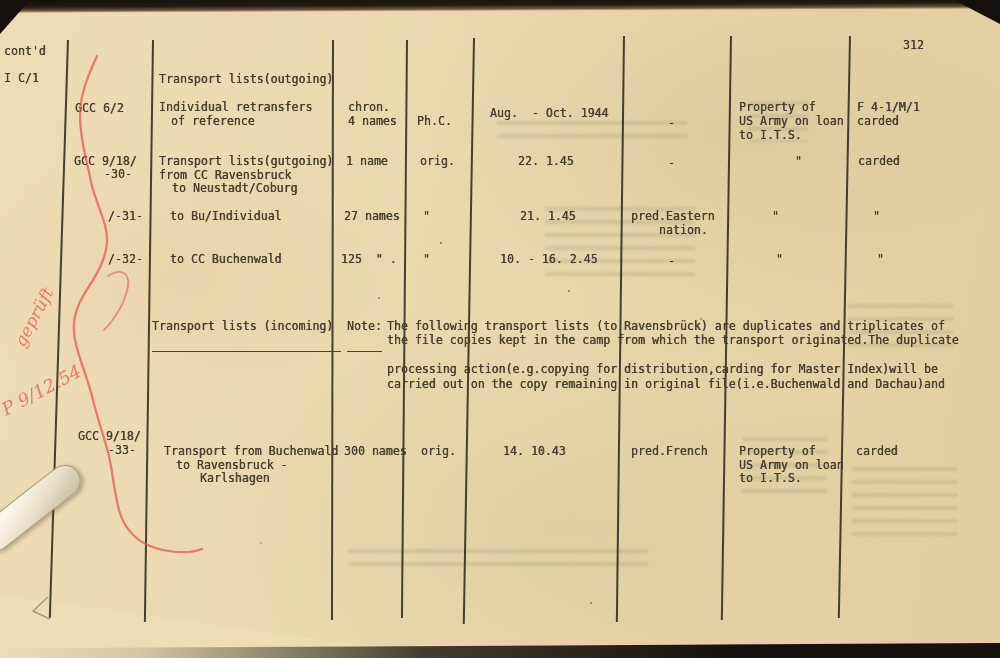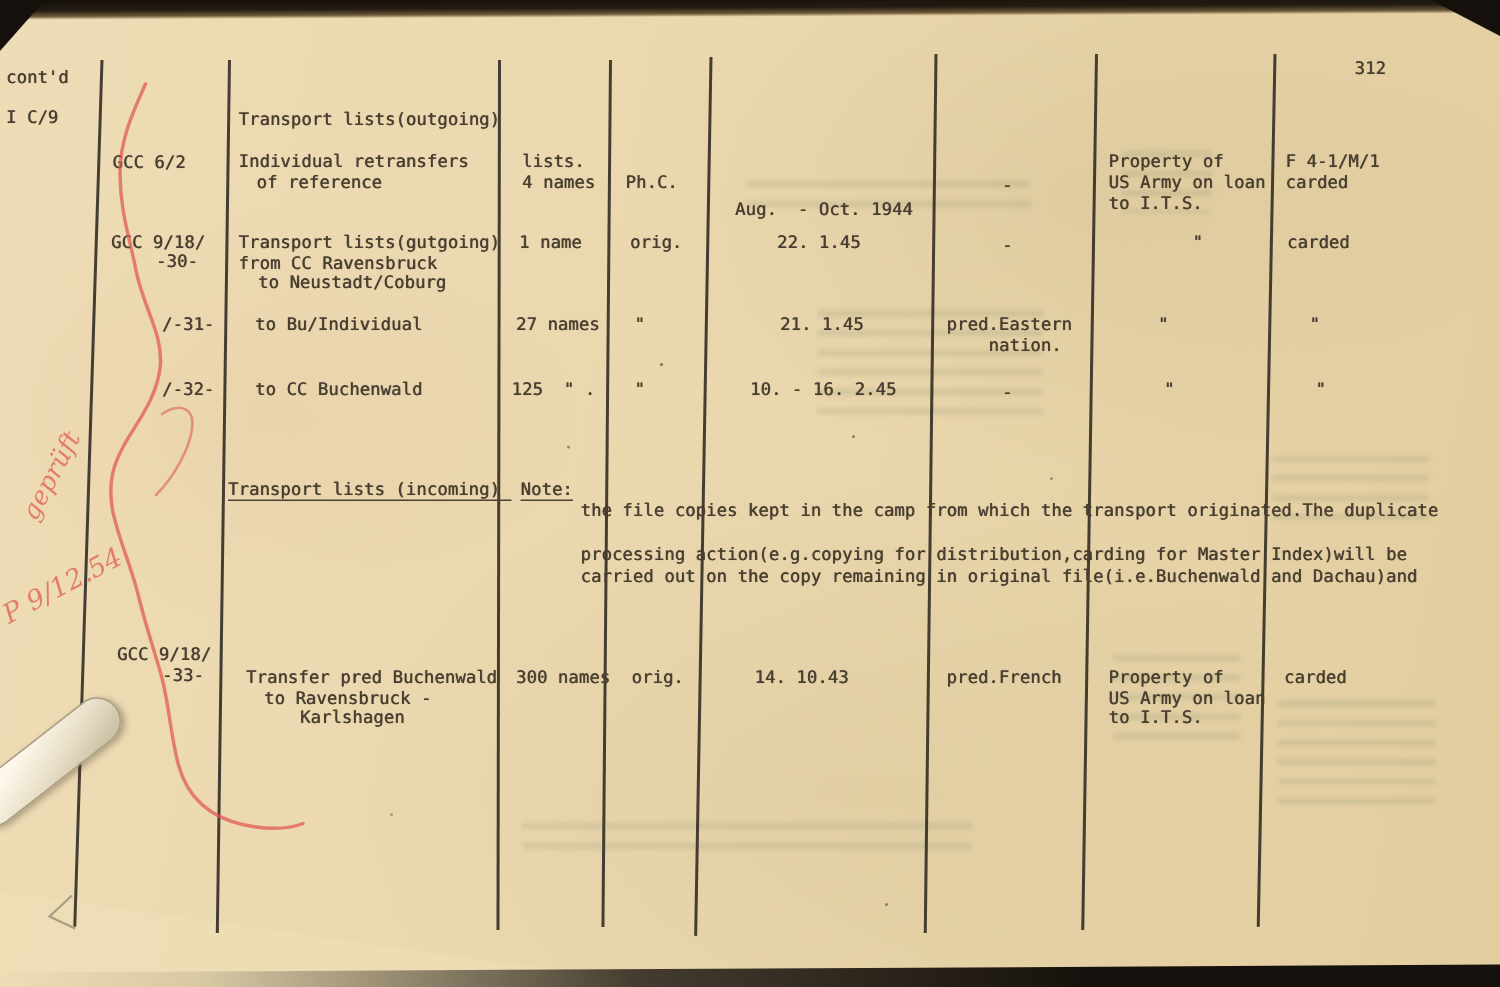--- a/index.html
+++ b/index.html
@@ -10,21 +10,21 @@
       radial-gradient(ellipse 420px 260px at 72% 20%, rgba(120,95,45,0.07), transparent 70%),
       radial-gradient(ellipse 500px 300px at 55% 80%, rgba(120,95,45,0.06), transparent 70%),
       linear-gradient(100deg,#eedcb6 0%,#e9d6ac 55%,#e2cd9f 100%);
     font-family:"DejaVu Sans Mono",monospace;
   }
   .t{
     position:absolute;font-size:11.5px;line-height:14px;color:#473e30;white-space:pre;
     letter-spacing:0.05px;
     text-shadow:0.35px 0 0 rgba(71,62,48,0.8), 0 0 0.7px rgba(71,62,48,0.35);
   }
-  .ul{border-bottom:1.4px solid #4a4132;padding-bottom:0;}
+  .ul{border-bottom:1.4px solid #4a4132;padding-bottom:18px;}
   .rule{position:absolute;width:1.6px;background:#2e2820;opacity:0.88;transform-origin:top left;}
   .top-edge{position:absolute;top:0;left:0;width:101%;height:13px;
     background:linear-gradient(#15100b 0%,#241c12 55%,#6b5838 85%,rgba(200,177,131,0.5) 100%);
     transform:rotate(-0.25deg);transform-origin:left top;}
   .corner-tl{position:absolute;top:0;left:0;width:30px;height:34px;background:#15100b;
     clip-path:polygon(0 0,100% 0,0 100%);}
   .corner-tr{position:absolute;top:0;right:0;width:46px;height:24px;background:#15100b;
     clip-path:polygon(0 0,100% 0,100% 100%);}
   .bottom-edge{position:absolute;bottom:-3px;left:-5px;width:102%;height:18px;
     background:linear-gradient(to right,rgba(22,17,12,0) 0%,rgba(22,17,12,0.10) 14%,rgba(22,17,12,0.78) 42%,#16110c 72%);
@@ -63,32 +63,32 @@
   <div class="rule" style="left:67px;top:40px;height:578px;transform:rotate(1.8deg)"></div>
   <div class="rule" style="left:152px;top:40px;height:582px;transform:rotate(0.8deg)"></div>
   <div class="rule" style="left:332px;top:40px;height:580px;transform:rotate(0.1deg)"></div>
   <div class="rule" style="left:406px;top:40px;height:578px;transform:rotate(0.5deg)"></div>
   <div class="rule" style="left:473px;top:38px;height:586px;transform:rotate(1.0deg)"></div>
   <div class="rule" style="left:623px;top:36px;height:586px;transform:rotate(0.7deg)"></div>
   <div class="rule" style="left:730px;top:36px;height:584px;transform:rotate(0.9deg)"></div>
   <div class="rule" style="left:849px;top:36px;height:582px;transform:rotate(1.1deg)"></div>
 
   <span class="t" style="left:4px;top:44px">cont'd</span>
-  <span class="t" style="left:4px;top:71px">I C/9</span>
+  <span class="t" style="left:4px;top:71px">I C/1</span>
   <span class="t" style="left:903px;top:38px">312</span>
 
   <span class="t" style="left:159px;top:72px">Transport lists(outgoing)</span>
 
   <span class="t" style="left:75px;top:101px">GCC 6/2</span>
   <span class="t" style="left:159px;top:100px">Individual retransfers</span>
   <span class="t" style="left:171px;top:114px">of reference</span>
-  <span class="t" style="left:348px;top:100px">lists.</span>
+  <span class="t" style="left:348px;top:100px">chron.</span>
   <span class="t" style="left:348px;top:114px">4 names</span>
   <span class="t" style="left:417px;top:114px">Ph.C.</span>
-  <span class="t" style="left:490px;top:132px">Aug.  - Oct. 1944</span>
+  <span class="t" style="left:490px;top:106px">Aug.  - Oct. 1944</span>
   <span class="t" style="left:668px;top:116px">-</span>
   <span class="t" style="left:739px;top:100px">Property of</span>
   <span class="t" style="left:739px;top:114px">US Army on loan</span>
   <span class="t" style="left:739px;top:128px">to I.T.S.</span>
   <span class="t" style="left:857px;top:100px">F 4-1/M/1</span>
   <span class="t" style="left:857px;top:114px">carded</span>
 
   <span class="t" style="left:74px;top:154px">GCC 9/18/</span>
   <span class="t" style="left:104px;top:167px">-30-</span>
   <span class="t" style="left:159px;top:154px">Transport lists(gutgoing)</span>
@@ -115,27 +115,28 @@
   <span class="t" style="left:170px;top:252px">to CC Buchenwald</span>
   <span class="t" style="left:341px;top:252px">125  " .</span>
   <span class="t" style="left:423px;top:252px">"</span>
   <span class="t" style="left:500px;top:252px">10. - 16. 2.45</span>
   <span class="t" style="left:668px;top:254px">-</span>
   <span class="t" style="left:776px;top:252px">"</span>
   <span class="t" style="left:877px;top:252px">"</span>
 
   <span class="t ul" style="left:152px;top:319px;padding-right:8px">Transport lists (incoming)</span>
   <span class="t ul" style="left:347px;top:319px">Note:</span>
+  <span class="t" style="left:387px;top:319px">The following transport lists (to Ravensbrück) are duplicates and triplicates of</span>
   <span class="t" style="left:387px;top:333px">the file copies kept in the camp from which the transport originated.The duplicate</span>
   <span class="t" style="left:387px;top:362px">processing action(e.g.copying for distribution,carding for Master Index)will be</span>
   <span class="t" style="left:387px;top:377px">carried out on the copy remaining in original file(i.e.Buchenwald and Dachau)and</span>
 
   <span class="t" style="left:78px;top:429px">GCC 9/18/</span>
   <span class="t" style="left:108px;top:443px">-33-</span>
-  <span class="t" style="left:164px;top:444px">Transfer pred Buchenwald</span>
+  <span class="t" style="left:164px;top:444px">Transport from Buchenwald</span>
   <span class="t" style="left:176px;top:458px">to Ravensbruck -</span>
   <span class="t" style="left:200px;top:471px">Karlshagen</span>
   <span class="t" style="left:344px;top:444px">300 names</span>
   <span class="t" style="left:421px;top:444px">orig.</span>
   <span class="t" style="left:503px;top:444px">14. 10.43</span>
   <span class="t" style="left:631px;top:444px">pred.French</span>
   <span class="t" style="left:739px;top:444px">Property of</span>
   <span class="t" style="left:739px;top:458px">US Army on loan</span>
   <span class="t" style="left:739px;top:471px">to I.T.S.</span>
   <span class="t" style="left:856px;top:444px">carded</span>

